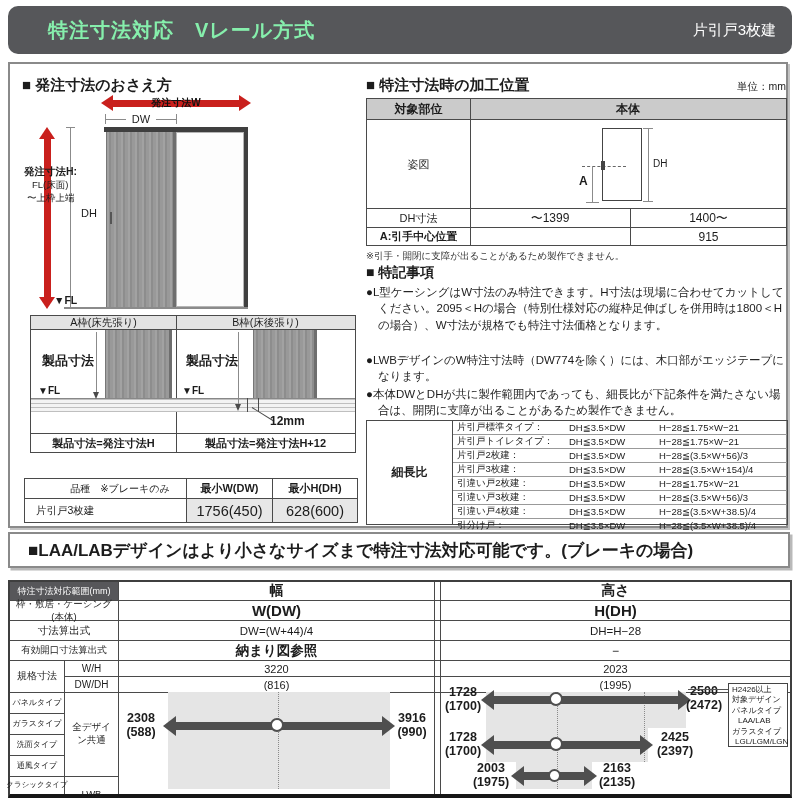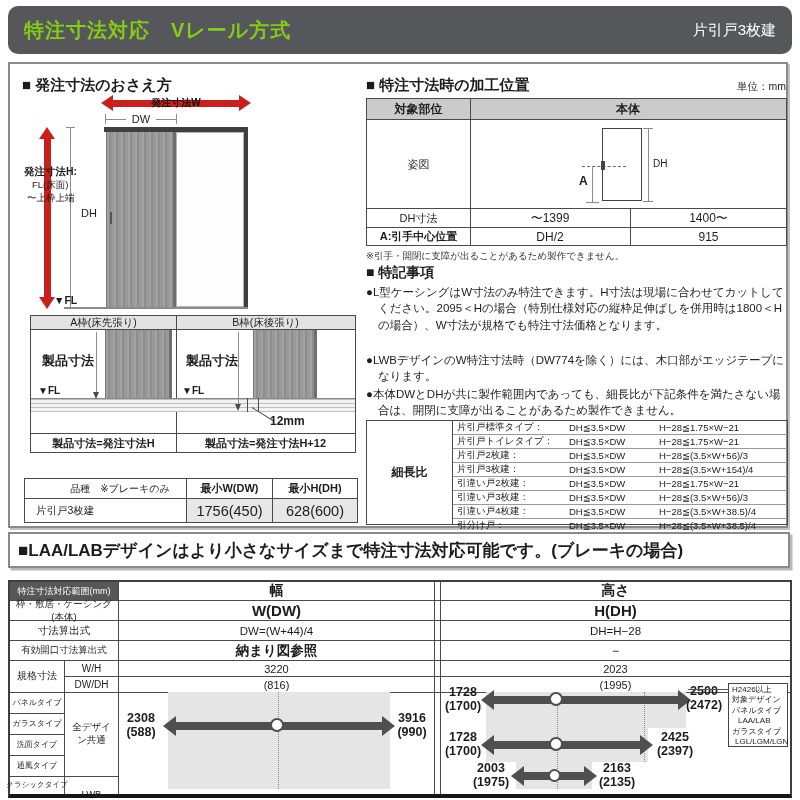--- a/index.html
+++ b/index.html
@@ -27,21 +27,21 @@
   .redbar{background:#c9201d;}
   .sbox{border:1.5px solid #444;background:#fff;}
   .twolines span{display:block;line-height:1.1;text-align:center;}
 </style>
 </head>
 <body>
 
 <div class="page">
 
   <div class="p lt" style="left:8px;top:6px;width:784px;height:48px;background:#56575a;border-radius:10px;padding:0 16px;">
-    <span class="b" style="color:#84cc16;font-size:20px;letter-spacing:1px;">特注寸法対応　Vレール方式</span>
+    <span class="b" style="color:#86efac;font-size:20px;letter-spacing:1px;margin-left:24px;">特注寸法対応　Vレール方式</span>
     <span style="color:#fff;font-size:15px;margin-left:auto;">片引戸3枚建</span>
   </div>
 
   <div class="p" style="left:8px;top:62px;width:780px;height:466px;border:2px solid #8a8a8a;box-shadow:2px 2px 0 #c2c2c2;background:#fff;"></div>
 
   <div class="p b" style="left:22px;top:76px;font-size:15px;">■ 発注寸法のおさえ方</div>
 
   <div class="p redbar" style="left:112px;top:100px;width:128px;height:7px;"></div>
   <div class="p tri rtl" style="left:101px;top:95px;"></div>
   <div class="p tri rtr" style="left:239px;top:95px;"></div>
@@ -128,21 +128,20 @@
   <div class="p thin" style="left:586px;top:202px;width:13px;height:1px;"></div>
   <div class="p b" style="left:579px;top:174px;font-size:12px;">A</div>
 
   <div class="p hl" style="left:367px;top:208px;width:419px;"></div>
   <div class="p cell" style="left:367px;top:209px;width:103px;height:18px;font-size:11px;">DH寸法</div>
   <div class="p cell" style="left:471px;top:209px;width:158px;height:18px;font-size:12px;">〜1399</div>
   <div class="p cell" style="left:631px;top:209px;width:155px;height:18px;font-size:12px;">1400〜</div>
   <div class="p hl" style="left:367px;top:227px;width:419px;"></div>
   <div class="p vl" style="left:630px;top:208px;height:37px;"></div>
   <div class="p cell b" style="left:367px;top:228px;width:103px;height:17px;font-size:11px;">A:引手中心位置</div>
-  <div class="p cell" style="left:471px;top:228px;width:158px;height:17px;font-size:12px;">DH/2</div>
   <div class="p cell" style="left:631px;top:228px;width:155px;height:17px;font-size:12px;">915</div>
   <div class="p" style="left:366px;top:250px;font-size:9.5px;color:#333;">※引手・開閉に支障が出ることがあるため製作できません。</div>
 
   <div class="p b" style="left:366px;top:264px;font-size:14px;">■ 特記事項</div>
   <div class="p" style="left:366px;top:284px;width:424px;font-size:11.5px;line-height:1.42;padding-left:12px;text-indent:-12px;">●L型ケーシングはW寸法のみ特注できます。H寸法は現場に合わせてカットしてください。2095＜Hの場合（特別仕様対応の縦枠足伸ばしを併用時は1800＜Hの場合）、W寸法が規格でも特注寸法価格となります。</div>
   <div class="p" style="left:366px;top:352px;width:424px;font-size:11.5px;line-height:1.42;padding-left:12px;text-indent:-12px;">●LWBデザインのW特注寸法時（DW774を除く）には、木口部がエッジテープになります。</div>
   <div class="p" style="left:366px;top:386px;width:424px;font-size:11.5px;line-height:1.42;padding-left:12px;text-indent:-12px;">●本体DWとDHが共に製作範囲内であっても、細長比が下記条件を満たさない場合は、開閉に支障が出ることがあるため製作できません。</div>
 
   <div class="p" style="left:366px;top:420px;width:422px;height:105px;border:1.5px solid #4a4a4a;"></div>
   <div class="p cell b" style="left:367px;top:421px;width:85px;height:103px;font-size:12px;">細長比</div>
@@ -183,21 +182,21 @@
         <span style="width:90px;">DH≦3.5×DW</span>
         <span>H−28≦(3.5×W+38.5)/4</span>
       </div>
     <div style="flex:1;display:flex;align-items:center;font-size:9.5px;border-top:1px solid #999;">
         <span style="width:112px;padding-left:4px;">引分け戸：</span>
         <span style="width:90px;">DH≦3.5×DW</span>
         <span>H−28≦(3.5×W+38.5)/4</span>
       </div>
   </div>
 
-  <div class="p lt" style="left:8px;top:532px;width:782px;height:36px;border:2px solid #8a8a8a;box-shadow:2.5px 2.5px 0 #b9b9b9;background:#fff;padding:0 8px;">
+  <div class="p lt" style="left:8px;top:532px;width:782px;height:36px;border:2px solid #8a8a8a;box-shadow:2.5px 2.5px 0 #b9b9b9;background:#fff;padding:0 18px;">
     <span class="b" style="font-size:17px;">■LAA/LABデザインはより小さなサイズまで特注寸法対応可能です。(ブレーキの場合)</span>
   </div>
 
   <div class="p" style="left:8px;top:580px;width:784px;height:218px;border:2px solid #3f3f3f;border-bottom:4px solid #161616;"></div>
 
   <div class="p vl" style="left:118px;top:582px;height:212px;"></div>
   <div class="p vl" style="left:434px;top:582px;height:212px;"></div>
   <div class="p vl" style="left:440px;top:582px;height:212px;"></div>
   <div class="p vl" style="left:64px;top:660px;height:134px;"></div>
   <div class="p hl" style="left:10px;top:600px;width:780px;"></div>

